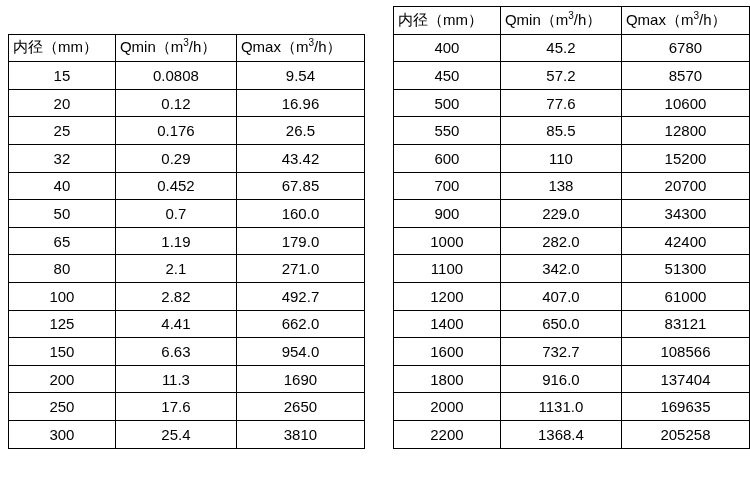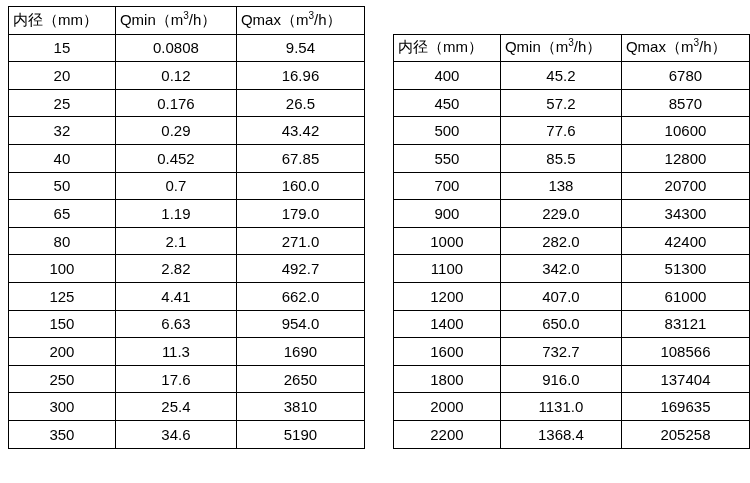--- a/index.html
+++ b/index.html
@@ -133,25 +133,20 @@
           <tr>
             <td class="c0">250</td>
             <td class="c1">17.6</td>
             <td class="c2">2650</td>
           </tr>
           <tr>
             <td class="c0">300</td>
             <td class="c1">25.4</td>
             <td class="c2">3810</td>
           </tr>
-          <tr>
-            <td class="c0">350</td>
-            <td class="c1">34.6</td>
-            <td class="c2">5190</td>
-          </tr>
         </tbody>
       </table>
       <table class="spec">
         <thead>
           <tr>
             <td class="c0">内径（mm）</td>
             <td class="c1">Qmin（m<sup>3</sup>/h）</td>
             <td class="c2">Qmax（m<sup>3</sup>/h）</td>
           </tr>
         </thead>
@@ -168,20 +163,25 @@
           </tr>
           <tr>
             <td class="c0">500</td>
             <td class="c1">77.6</td>
             <td class="c2">10600</td>
           </tr>
           <tr>
             <td class="c0">550</td>
             <td class="c1">85.5</td>
             <td class="c2">12800</td>
+          </tr>
+          <tr>
+            <td class="c0">600</td>
+            <td class="c1">110</td>
+            <td class="c2">15200</td>
           </tr>
           <tr>
             <td class="c0">700</td>
             <td class="c1">138</td>
             <td class="c2">20700</td>
           </tr>
           <tr>
             <td class="c0">900</td>
             <td class="c1">229.0</td>
             <td class="c2">34300</td>

